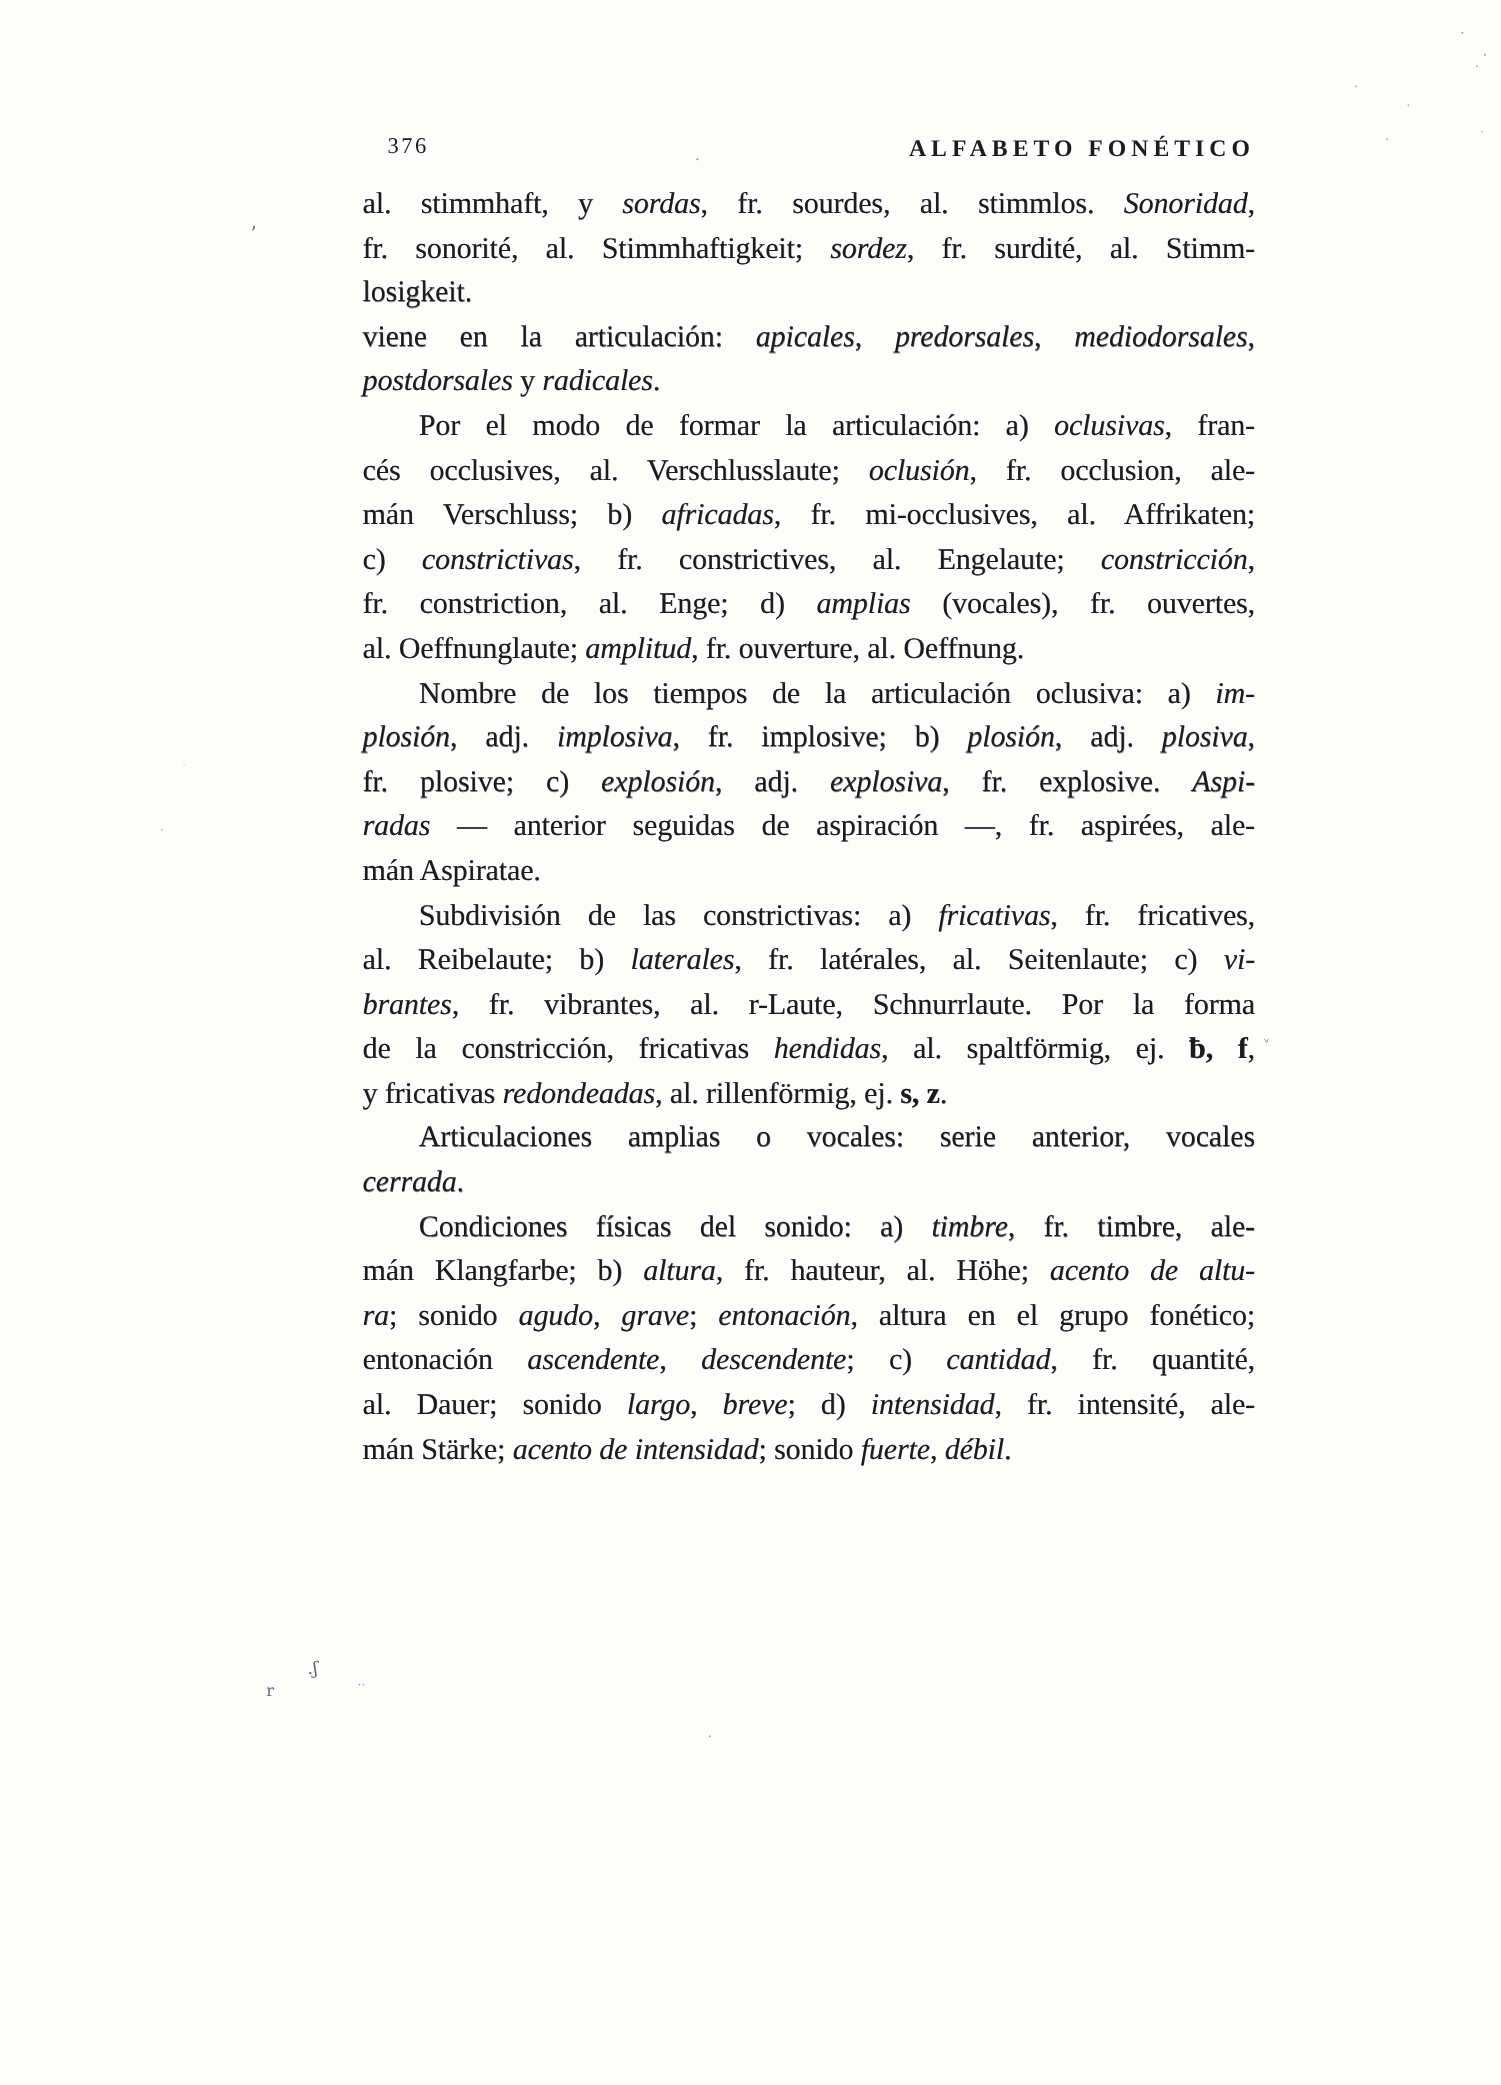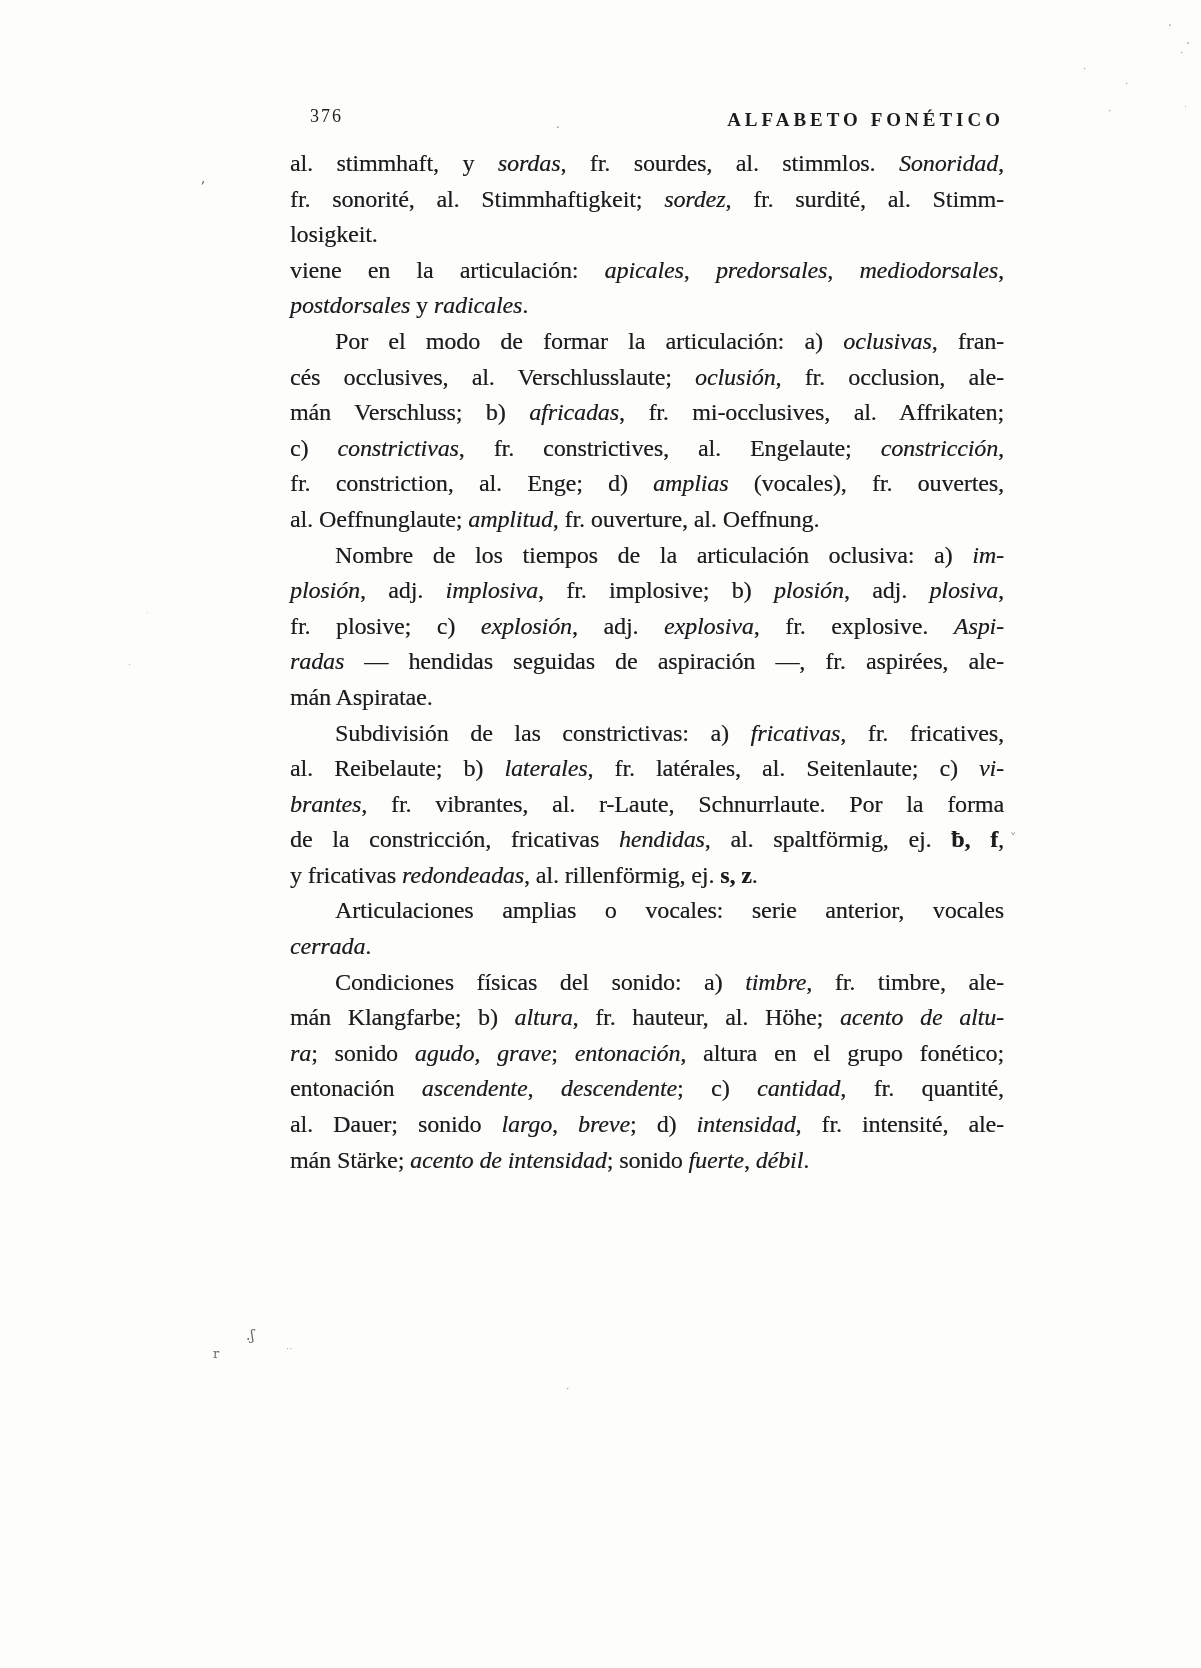--- a/index.html
+++ b/index.html
@@ -66,21 +66,21 @@
         <div class="line"><span class="seg-r">cés occlusives, al. Verschlusslaute; </span><span class="seg-i">oclusión</span><span class="seg-r">, fr. occlusion, ale-</span></div>
         <div class="line"><span class="seg-r">mán Verschluss; b) </span><span class="seg-i">africadas</span><span class="seg-r">, fr. mi-occlusives, al. Affrikaten;</span></div>
         <div class="line"><span class="seg-r">c) </span><span class="seg-i">constrictivas</span><span class="seg-r">, fr. constrictives, al. Engelaute; </span><span class="seg-i">constricción</span><span class="seg-r">,</span></div>
         <div class="line"><span class="seg-r">fr. constriction, al. Enge; d) </span><span class="seg-i">amplias</span><span class="seg-r"> (vocales), fr. ouvertes,</span></div>
         <div class="line last"><span class="seg-r">al. Oeffnunglaute; </span><span class="seg-i">amplitud</span><span class="seg-r">, fr. ouverture, al. Oeffnung.</span></div>
       </div>
       <div>
         <div class="line indent"><span class="seg-r">Nombre de los tiempos de la articulación oclusiva: a) </span><span class="seg-i">im-</span></div>
         <div class="line"><span class="seg-i">plosión</span><span class="seg-r">, adj. </span><span class="seg-i">implosiva</span><span class="seg-r">, fr. implosive; b) </span><span class="seg-i">plosión</span><span class="seg-r">, adj. </span><span class="seg-i">plosiva</span><span class="seg-r">,</span></div>
         <div class="line"><span class="seg-r">fr. plosive; c) </span><span class="seg-i">explosión</span><span class="seg-r">, adj. </span><span class="seg-i">explosiva</span><span class="seg-r">, fr. explosive. </span><span class="seg-i">Aspi-</span></div>
-        <div class="line"><span class="seg-i">radas</span><span class="seg-r"> — hendidas seguidas de aspiración —, fr. aspirées, ale-</span></div>
+        <div class="line"><span class="seg-i">radas</span><span class="seg-r"> — anterior seguidas de aspiración —, fr. aspirées, ale-</span></div>
         <div class="line last"><span class="seg-r">mán Aspiratae.</span></div>
       </div>
       <div>
         <div class="line indent"><span class="seg-r">Subdivisión de las constrictivas: a) </span><span class="seg-i">fricativas</span><span class="seg-r">, fr. fricatives,</span></div>
         <div class="line"><span class="seg-r">al. Reibelaute; b) </span><span class="seg-i">laterales</span><span class="seg-r">, fr. latérales, al. Seitenlaute; c) </span><span class="seg-i">vi-</span></div>
         <div class="line"><span class="seg-i">brantes</span><span class="seg-r">, fr. vibrantes, al. r-Laute, Schnurrlaute. Por la forma</span></div>
         <div class="line"><span class="seg-r">de la constricción, fricativas </span><span class="seg-i">hendidas</span><span class="seg-r">, al. spaltförmig, ej. </span><span class="seg-b">ƀ, f</span><span class="seg-r">,</span></div>
         <div class="line last"><span class="seg-r">y fricativas </span><span class="seg-i">redondeadas</span><span class="seg-r">, al. rillenförmig, ej. </span><span class="seg-b">s, z</span><span class="seg-r">.</span></div>
       </div>
       <div>

